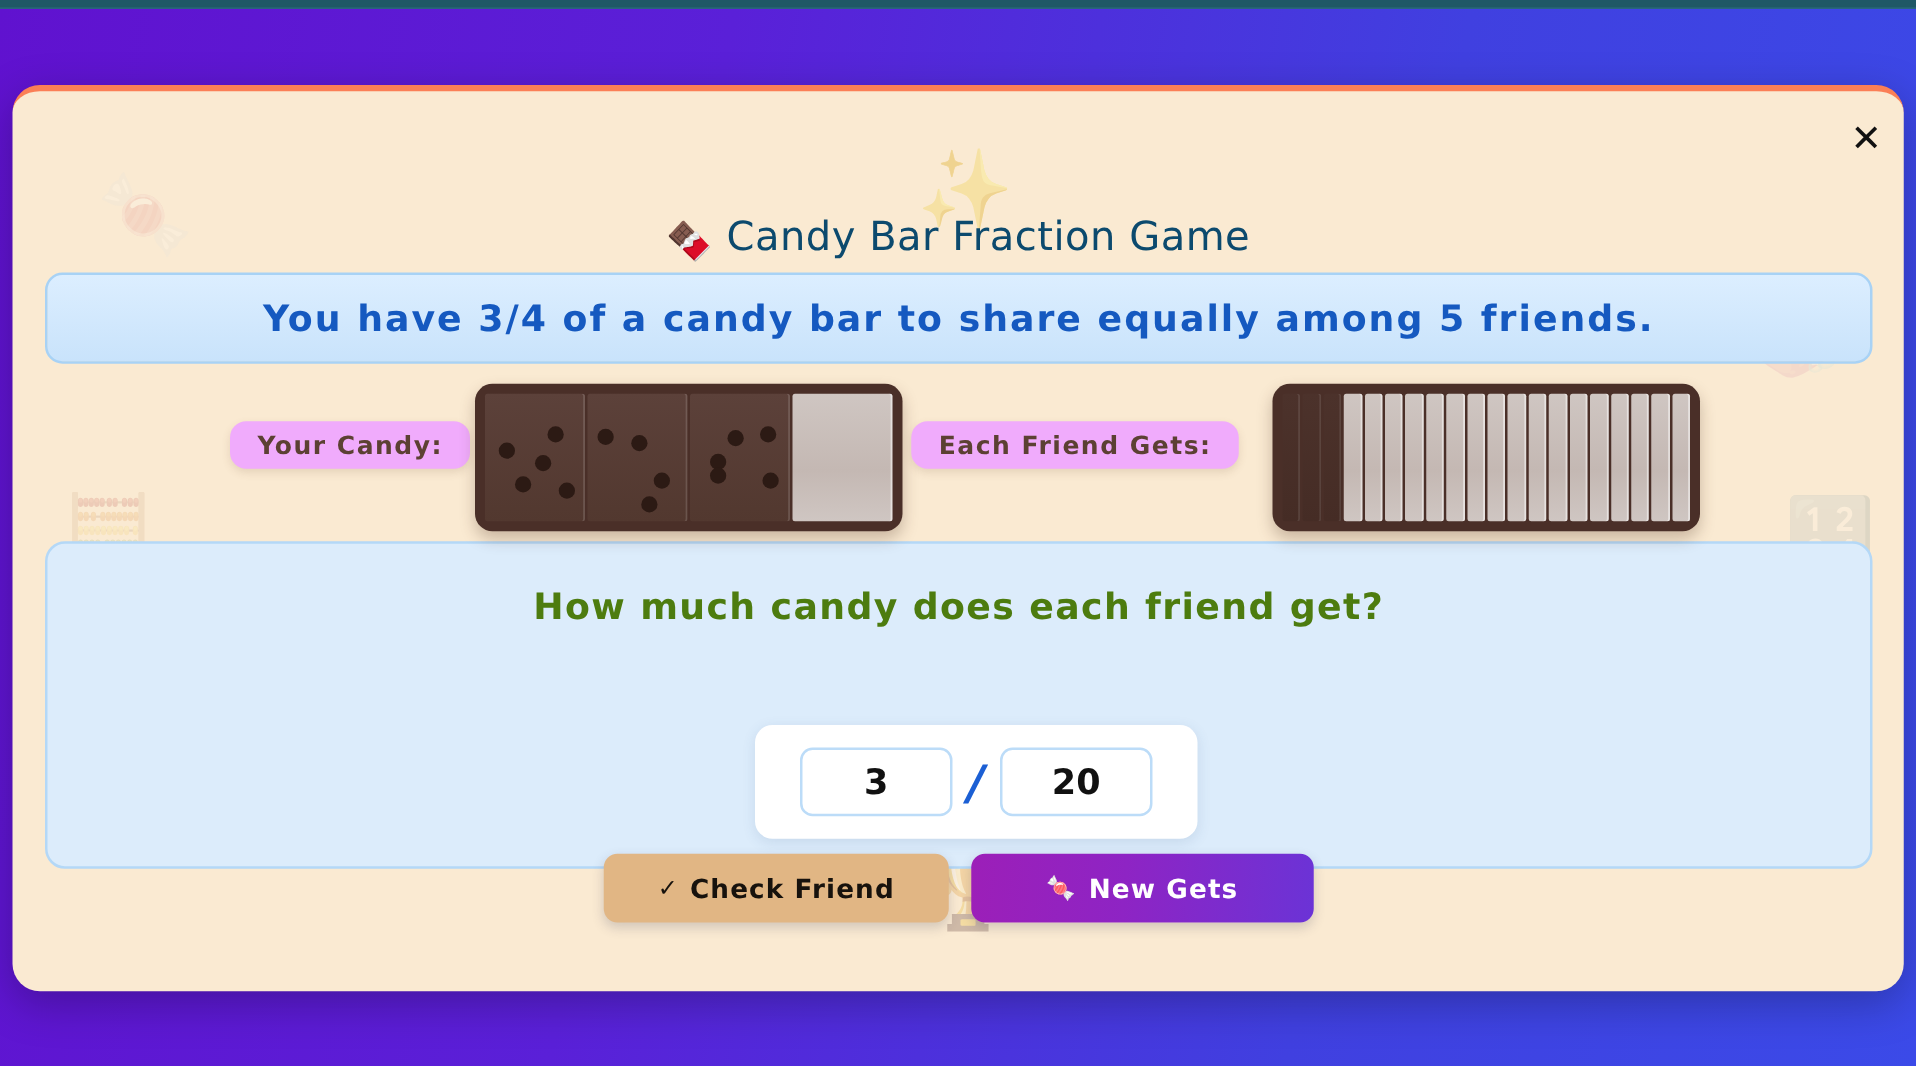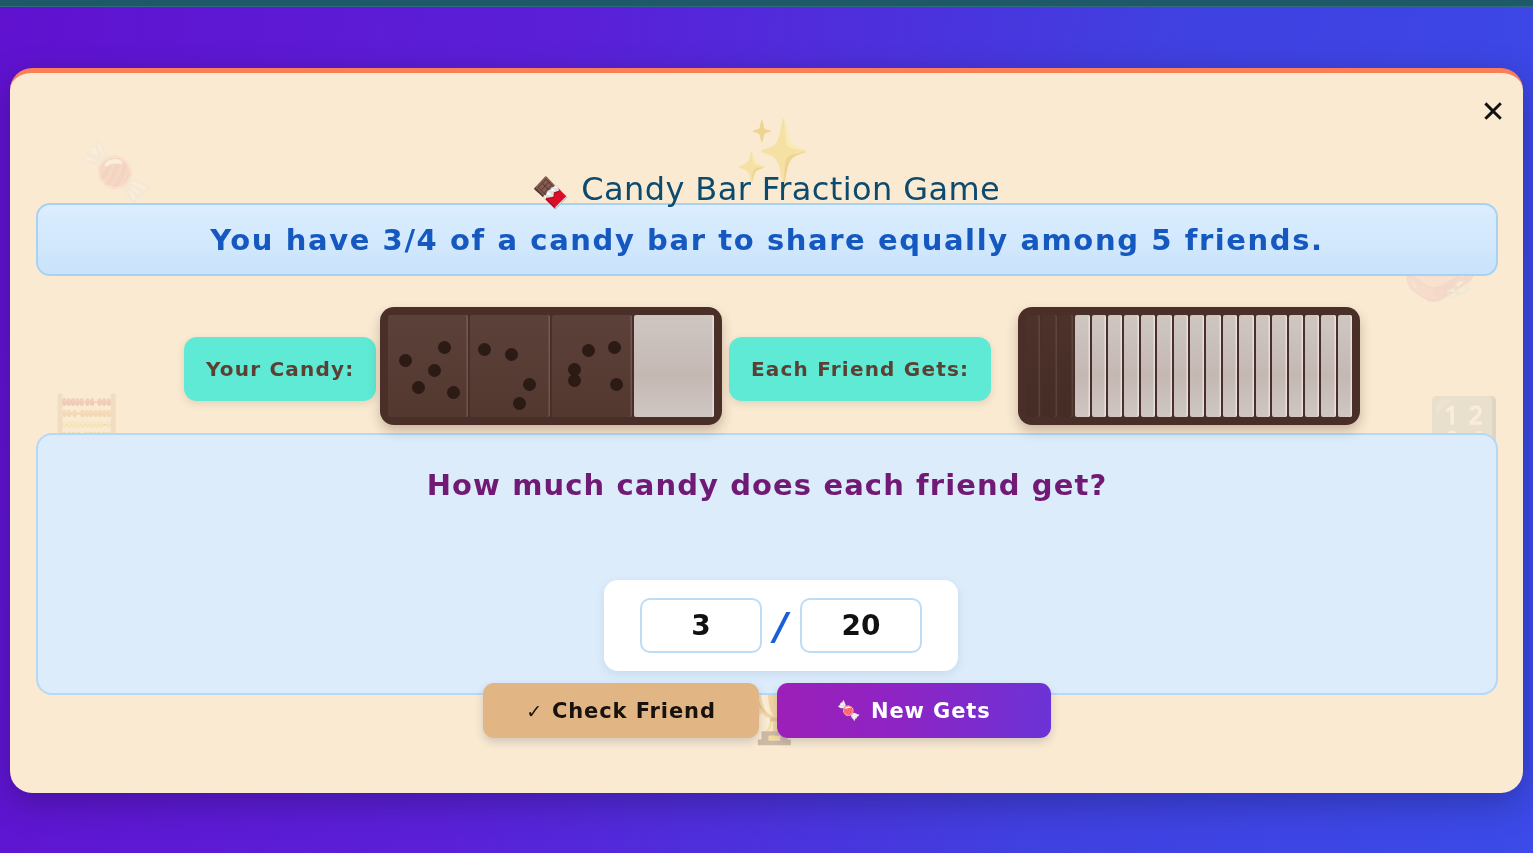--- a/index.html
+++ b/index.html
@@ -97,21 +97,21 @@
   #title-icon {
     font-size: 30px;
     vertical-align: -3px;
     margin-right: 6px;
   }
 
   
   #problem-banner {
     position: absolute;
     left: 26px;
-    top: 130px;
+    top: 145px;
     width: 1462px;
     height: 73px;
     background: linear-gradient(180deg, #dceeff 0%, #c9e3fb 100%);
     border: 2px solid #a8d2f5;
     border-radius: 14px;
     display: flex;
     align-items: center;
     justify-content: center;
     z-index: 4;
   }
@@ -128,23 +128,23 @@
     position: absolute;
     top: 234px;
     left: 0;
     width: 100%;
     height: 124px;
     z-index: 4;
   }
 
   .bar-label {
     position: absolute;
-    background: #5eead4;
+    background: #f0abfc;
     border-radius: 13px;
-    padding: 20px 22px;
+    padding: 7px 22px;
     font-family: "DejaVu Sans", sans-serif;
     font-size: 20px;
     font-weight: bold;
     color: #5c4033;
     letter-spacing: 1.2px;
     box-shadow: 0 3px 7px rgba(120,90,60,0.16);
     white-space: nowrap;
   }
   #label-your-candy  { left: 174px; top: 30px; }
   #label-friend-gets { left: 719px; top: 30px; }
@@ -203,21 +203,21 @@
     z-index: 3;
   }
   #question-text {
     position: absolute;
     top: 33px;
     width: 100%;
     text-align: center;
     font-family: "DejaVu Sans", sans-serif;
     font-size: 29px;
     font-weight: bold;
-    color: #701a75;
+    color: #4d7c0f;
     letter-spacing: 1.1px;
   }
 
   #fraction-box {
     position: absolute;
     left: 566px;
     top: 145px;
     width: 354px;
     height: 91px;
     background: #ffffff;

